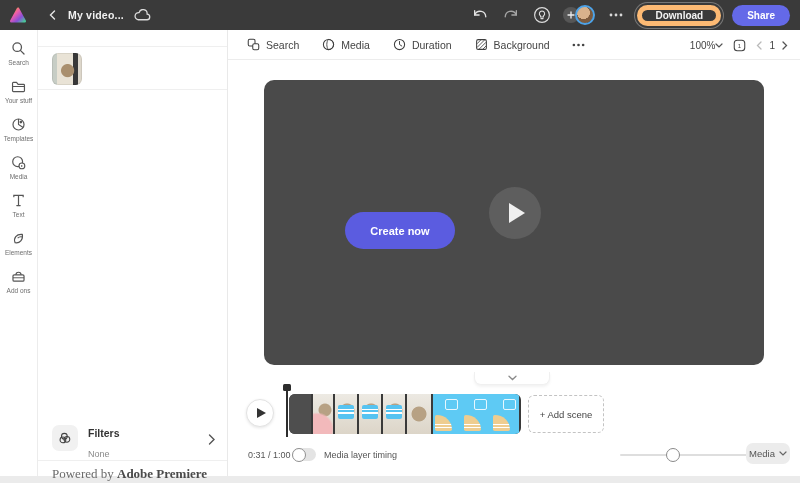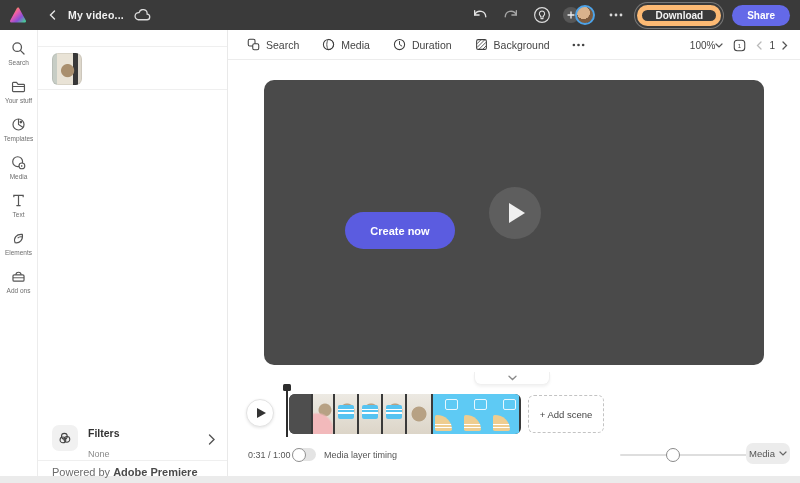--- a/index.html
+++ b/index.html
@@ -45,21 +45,21 @@
       radial-gradient(circle at 52% 55%, #a98f6e 0 26%, rgba(0,0,0,0) 30%),
       linear-gradient(90deg,#c7cdc5 0 16%, #e9e3d6 16% 70%, #383838 70% 86%, #ddd7cb 86%);
     box-shadow:0 0 0 1px rgba(0,0,0,.07) inset; }
   .filters-row { position:absolute; left:0; top:395px; width:100%; height:28px; cursor:pointer; }
   .filters-icon { position:absolute; left:14px; top:0; width:26px; height:26px; border-radius:7px; background:#f1f1f1;
     display:flex; align-items:center; justify-content:center; color:#444; }
   .filters-title { position:absolute; left:50px; top:2px; font-size:10.5px; font-weight:bold; color:#333; }
   .filters-value { position:absolute; left:50px; top:24px; font-size:9px; color:#8a8a8a; }
   .filters-chev { position:absolute; right:12px; top:6px; color:#555; }
   .panel .div3 { position:absolute; left:0; top:430px; width:100%; height:1px; background:#efefef; }
-  .powered { position:absolute; left:14px; top:436px; font-size:11px; color:#6b6b6b; }
+  .powered { position:absolute; left:14px; top:436px; font-size:13px; color:#6b6b6b;font-family:Liberation Serif, serif; }
   .powered b { color:#4a4a4a; }
 
   
   .main { position:absolute; left:228px; top:30px; width:572px; height:446px; background:#fff; }
   .toolbar { position:absolute; left:0; top:0; width:100%; height:30px; border-bottom:1px solid #ececec;
     display:flex; align-items:center; padding-left:18px; }
   .tool-btn { display:flex; align-items:center; gap:5px; margin-right:22px; font-size:10.5px; color:#444;
     cursor:pointer; }
   .tool-btn svg { color:#3f3f3f; }
   .tool-more { color:#444; cursor:pointer; margin-right:0; display:flex; align-items:center; }

